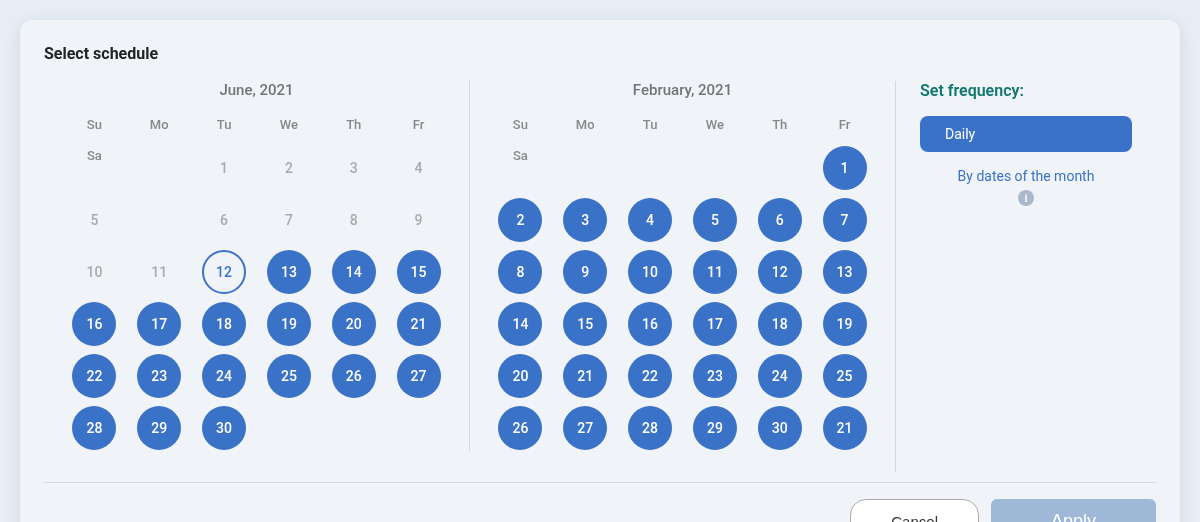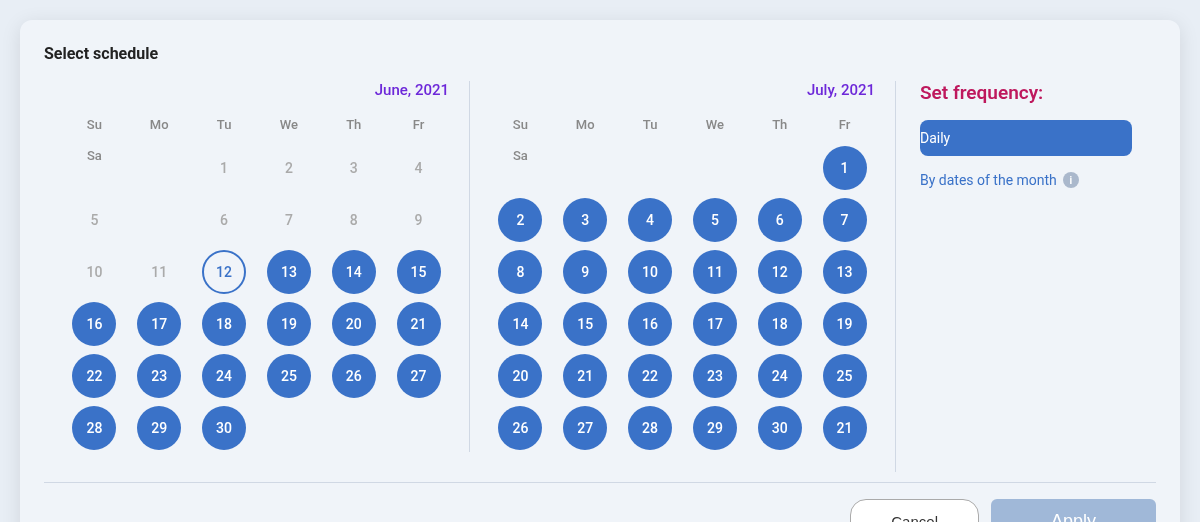--- a/index.html
+++ b/index.html
@@ -37,24 +37,24 @@
       gap: 0;
     }
     .calendar {
       flex: 1;
       padding: 0 20px;
     }
     .calendar:first-child {
       border-right: 1px solid #d0d8e4;
     }
     .calendar-header {
-      text-align: right;
+      text-align: center;
       font-size: 15px;
       font-weight: 500;
-      color: #6d28d9;
+      color: #737373;
       margin-bottom: 14px;
     }
     .calendar-grid {
       display: grid;
       grid-template-columns: repeat(6, 1fr);
       gap: 4px;
     }
     .day-header {
       text-align: center;
       font-size: 13px;
@@ -89,41 +89,42 @@
     }
     .day-inactive {
       background: transparent;
       color: #aaa;
     }
     .frequency-section {
       width: 260px;
       padding: 0 24px;
     }
     .frequency-title {
-      font-size: 19px;
+      font-size: 16px;
       font-weight: 600;
-      color: #be185d;
+      color: #0f766e;
       margin-bottom: 16px;
     }
     .frequency-option {
-      padding: 10px 0;
+      padding: 10px 25px;
       border-radius: 8px;
       font-size: 14px;
       cursor: pointer;
       margin-bottom: 6px;
       color: #3a72c8;
     }
     .frequency-option.active {
       background: #3a72c8;
       color: #fff;
     }
     .frequency-option-with-info {
       display: flex;
       align-items: center;
       gap: 6px;
+      flex-direction: column;
     }
     .info-icon {
       width: 16px;
       height: 16px;
       border-radius: 50%;
       background: #aab8cc;
       color: white;
       font-size: 10px;
       display: flex;
       align-items: center;
@@ -208,21 +209,21 @@
             <div class="day-cell day-selected">27</div>
             <div class="day-cell day-selected">28</div>
             <div class="day-cell day-selected">29</div>
             <div class="day-cell day-selected">30</div>
             <div class="day-cell day-empty"></div>
             <div class="day-cell day-empty"></div>
             <div class="day-cell day-empty"></div>
           </div>
         </div>
         <div class="calendar">
-          <div class="calendar-header">July, 2021</div>
+          <div class="calendar-header">February, 2021</div>
           <div class="calendar-grid">
             <div class="day-header">Su</div>
             <div class="day-header">Mo</div>
             <div class="day-header">Tu</div>
             <div class="day-header">We</div>
             <div class="day-header">Th</div>
             <div class="day-header">Fr</div>
             <div class="day-header">Sa</div>
             <div class="day-cell day-empty"></div>
             <div class="day-cell day-empty"></div>

